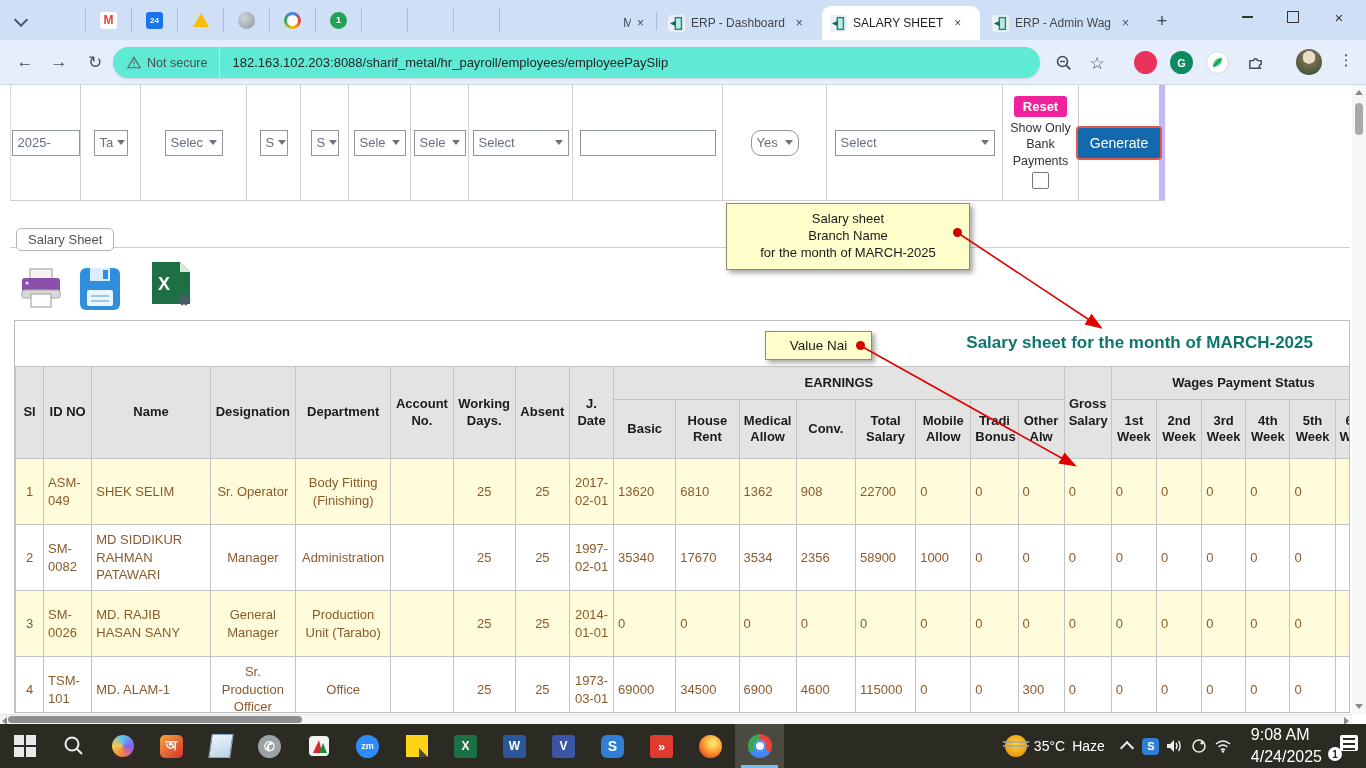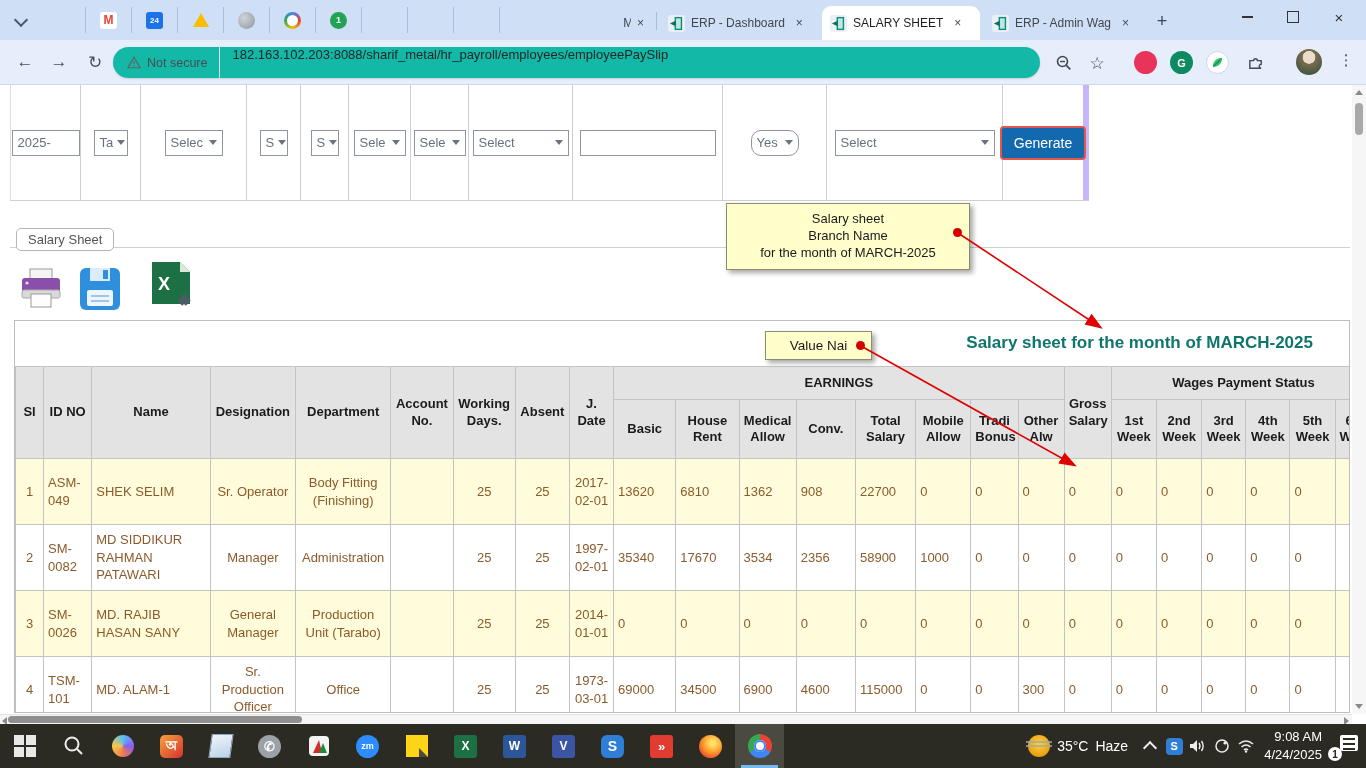--- a/index.html
+++ b/index.html
@@ -34,21 +34,21 @@
   .tab .x{width:17px;height:17px;border-radius:50%;display:flex;align-items:center;justify-content:center;font-size:12px;color:#474c54;}
   .tab-div{position:absolute;top:12px;width:1px;height:18px;background:#a9bedd;}
   .newtab{position:absolute;top:9px;width:24px;height:24px;display:flex;align-items:center;justify-content:center;font-size:18px;color:#3f4753;cursor:pointer;}
   .winctl{position:absolute;top:0;height:34px;width:46px;display:flex;align-items:center;justify-content:center;cursor:pointer;}
   .min-g{width:11px;height:2px;background:#333;}
   .max-g{width:10px;height:10px;border:1.5px solid #333;}
   .close-g{font-size:15px;color:#333;}
 
   .toolbar{position:absolute;left:0;top:40px;width:1366px;height:45px;background:#e7eefb;border-bottom:1px solid #cdd8ea;box-sizing:border-box;}
   .navbtn{position:absolute;top:7px;width:30px;height:30px;display:flex;align-items:center;justify-content:center;font-size:17px;color:#49505a;border-radius:50%;cursor:pointer;}
-  .omnibox{position:absolute;left:113px;top:47px;width:927px;height:31px;background:#14b8a6;border-radius:16px;display:flex;align-items:flex-start;box-shadow:0 1px 2px rgba(60,70,90,.18);}
+  .omnibox{position:absolute;left:113px;top:47px;width:927px;height:31px;background:#5eead4;border-radius:16px;display:flex;align-items:center;box-shadow:0 1px 2px rgba(60,70,90,.18);}
   .notsecure{display:flex;align-items:center;height:100%;padding:0 12px 0 14px;border-right:1px solid #dadce0;color:#474d55;font-size:12.5px;gap:6px;}
   .urltext{font-size:13px;color:#23262b;padding-left:12px;white-space:nowrap;}
   .obicon{position:absolute;top:52px;width:22px;height:22px;display:flex;align-items:center;justify-content:center;color:#444a52;cursor:pointer;}
   .ext{position:absolute;top:51px;width:23px;height:23px;border-radius:50%;display:flex;align-items:center;justify-content:center;font-size:11px;font-weight:bold;color:#fff;cursor:pointer;}
   .avatar{position:absolute;top:49px;width:26px;height:26px;border-radius:50%;background:radial-gradient(circle at 50% 32%,#e9dcc8 28%,#7c6b52 30%,#4c5b3f 70%,#334156);cursor:pointer;}
   .kebab{position:absolute;top:51px;font-size:15px;color:#3e444d;cursor:pointer;width:16px;text-align:center;}
 
   
   .page{position:absolute;left:0;top:85px;width:1366px;height:639px;background:#fff;overflow:hidden;}
   .filters{position:absolute;left:10px;top:0;height:115px;display:flex;border-bottom:1px solid #cfcfcf;border-left:1px solid #dcdcdc;}
@@ -107,21 +107,21 @@
   .start i{width:10px;height:10px;background:#e8e8e8;}
   .chrome-slot{background:#4a4a40;position:relative;}
   .chrome-slot::after{content:"";position:absolute;left:6px;bottom:0;right:6px;height:3px;background:#76b9ed;}
   .chrome-ball{width:24px;height:24px;border-radius:50%;background:conic-gradient(#ea4335 0 33%,#4285f4 33% 66%,#34a853 66% 100%);position:relative;}
   .chrome-ball::after{content:"";position:absolute;inset:6px;background:#fff;border-radius:50%;box-shadow:inset 0 0 0 2px #4285f4;}
   .tray{position:absolute;right:0;top:0;height:44px;display:flex;align-items:center;color:#fff;}
   .trayic{display:flex;align-items:center;justify-content:center;width:24px;height:44px;cursor:pointer;color:#fff;}
   .weather{display:flex;align-items:center;gap:7px;font-size:14px;color:#fff;cursor:pointer;margin-right:10px;}
   .sun{width:22px;height:22px;border-radius:50%;background:radial-gradient(circle at 50% 40%,#ffd23e,#e08a00);position:relative;}
   .sun::after{content:"";position:absolute;left:-2px;right:-2px;top:6px;height:10px;background:linear-gradient(#9aa 2px,transparent 2px,transparent 4px,#9aa 4px,#9aa 6px,transparent 6px) ;opacity:.75;}
-  .clock{font-size:13px;text-align:right;line-height:1.35;margin:0 10px 0 6px;cursor:pointer;}
+  .clock{font-size:16px;line-height:1.35;margin:0 10px 0 16px;cursor:pointer;}
   .notif{position:relative;width:26px;height:26px;margin-right:8px;cursor:pointer;}
   .notif .pane{position:absolute;right:0;top:2px;width:18px;height:16px;background:#fff;border-radius:2px;}
   .notif .pane i{display:block;height:2px;background:#2b2b23;margin:3px 3px 0 3px;}
   .badge{position:absolute;left:-4px;bottom:-2px;width:14px;height:14px;border-radius:50%;background:#fff;color:#222;font-size:10px;display:flex;align-items:center;justify-content:center;font-weight:bold;}
 </style>
 </head>
 <body>
 
 <div id="screen">
 
@@ -309,20 +309,25 @@
             <span>Yes</span>
             <i class="caret"></i>
           </div>
         </div>
       <div class="fcell" style="width:176px;">
           <div class="ctrl sel" style="width:160px;">
             <span>Select</span>
             <i class="caret"></i>
           </div>
         </div>
+      <div class="fcell" style="width:76px;">
+        <button class="reset-btn">Reset</button>
+        <div class="showonly">Show Only Bank Payments</div>
+        <div class="cbx"></div>
+      </div>
       <div class="fcell" style="width:86px;border-right:6px solid #c4b5fd;">
         <button class="gen-btn">Generate</button>
       </div>
     </div>
 
     <div class="fieldline"></div>
     <div class="legend">Salary Sheet</div>
 
     <div class="tool-icons">
       <div class="ticon">

